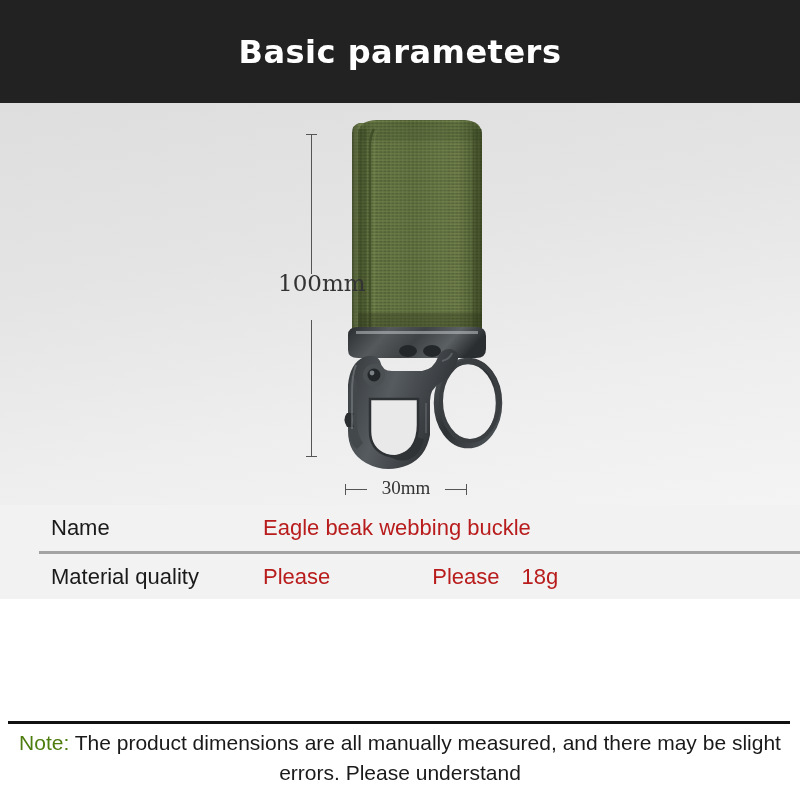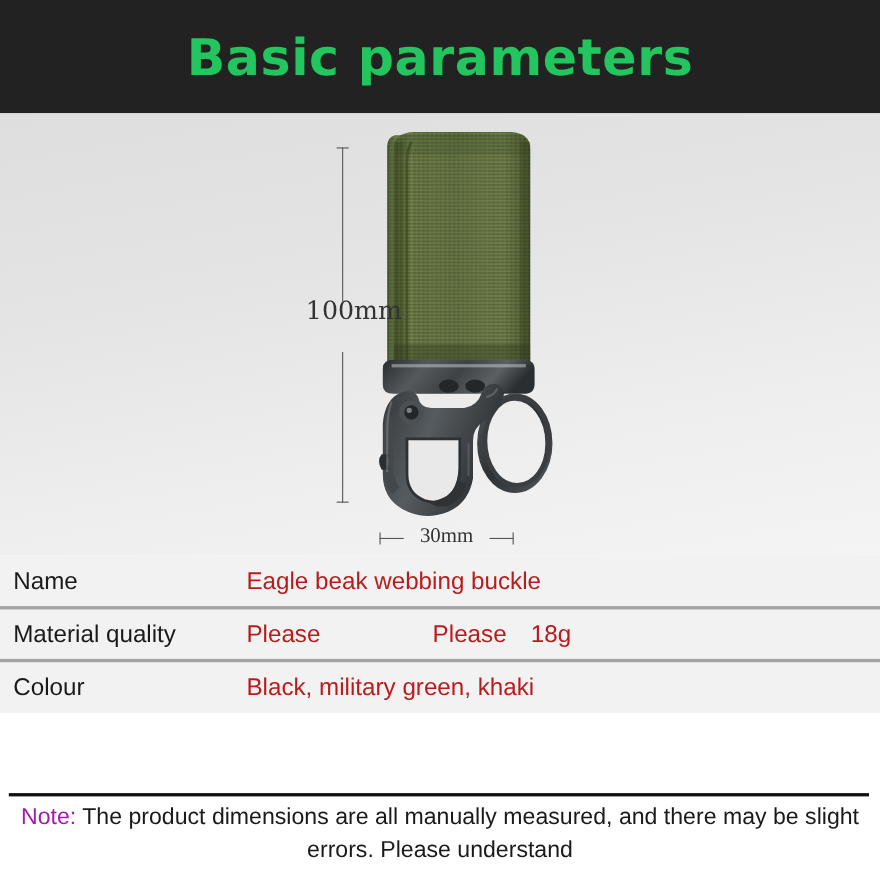--- a/index.html
+++ b/index.html
@@ -21,22 +21,22 @@
     position: absolute;
     left: 0; top: 0;
     width: 800px;
     height: 103px;
     background: #222222;
     display: flex;
     align-items: center;
     justify-content: center;
   }
   #header-title {
-    color: #22c55e;
-    font-size: 46px;
+    color: #ffffff;
+    font-size: 32px;
     font-weight: bold;
     letter-spacing: 0.5px;
     font-family: "DejaVu Sans", sans-serif;
     line-height: 1;
   }
 
   
   #product-area {
     position: absolute;
     left: 0; top: 103px;
@@ -136,20 +136,21 @@
     top: 505px;
     width: 800px;
     background: #f2f2f2;
   }
   .spec-row {
     position: relative;
     display: flex;
     align-items: flex-start;
     padding: 0 8px;
     box-sizing: border-box;
+    margin-left: 39px;
   }
   .spec-row + .spec-row { border-top: 3px solid #a3a3a3; }
   .spec-label {
     flex: 0 0 212px;
     font-size: 22px;
     color: #1a1a1a;
     padding: 9px 0 9px 4px;
     line-height: 1.25;
   }
   .spec-value {
@@ -182,21 +183,21 @@
     position: absolute;
     left: 0;
     top: 728px;
     width: 800px;
     text-align: center;
     font-size: 21px;
     color: #1a1a1a;
     line-height: 1.42;
     background: transparent;
   }
-  #note-label { color: #a21caf; }
+  #note-label { color: #4d7c0f; }
 </style>
 </head>
 <body>
 
 <div id="page">
 
   <div id="header-banner">
     <div id="header-title">Basic parameters</div>
   </div>
 
@@ -332,24 +333,20 @@
       <div class="spec-value">Eagle beak webbing buckle</div>
     </div>
 
     <div class="spec-row" id="row-material">
       <div class="spec-label">Material quality</div>
       <div class="spec-value">
         <span>Please</span><span class="sub-label">Please</span><span class="sub-value">18g</span>
       </div>
     </div>
 
-    <div class="spec-row" id="row-colour">
-      <div class="spec-label">Colour</div>
-      <div class="spec-value">Black, military green, khaki</div>
-    </div>
 
 
     <div id="table-bottom-rule" style="top: 216px;"></div>
   </div>
 
   <div id="note-block">
     <span id="note-label">Note:</span>
     <span id="note-text">The product dimensions are all manually measured, and there may be slight errors. Please understand</span>
   </div>
 

